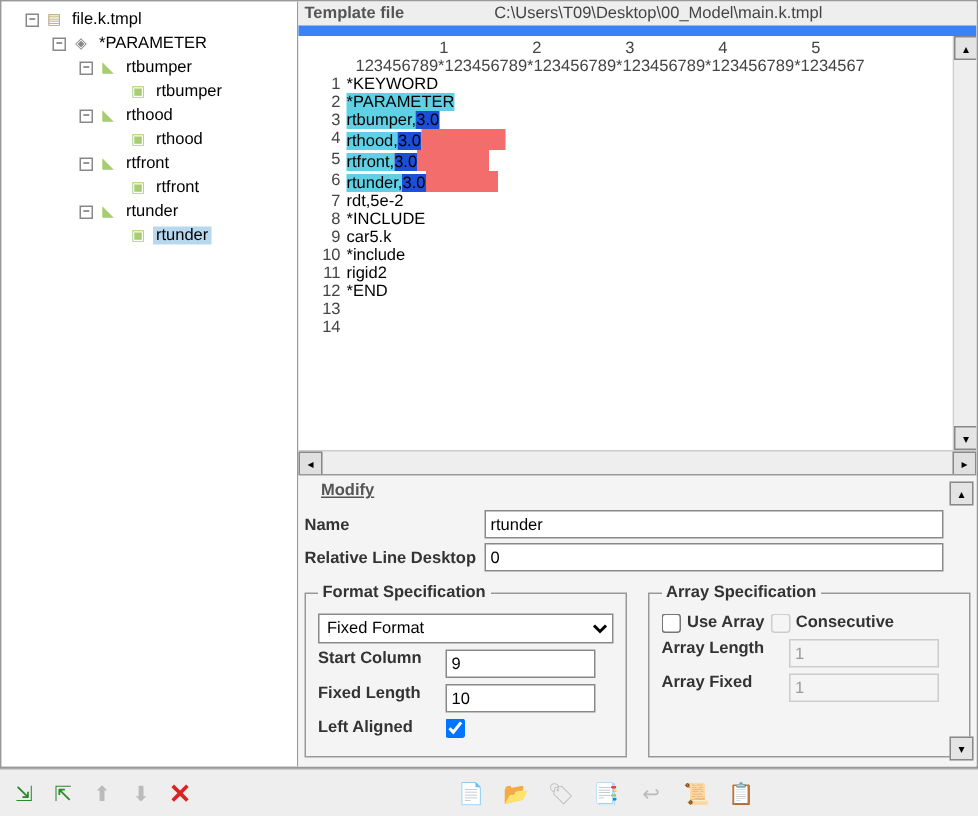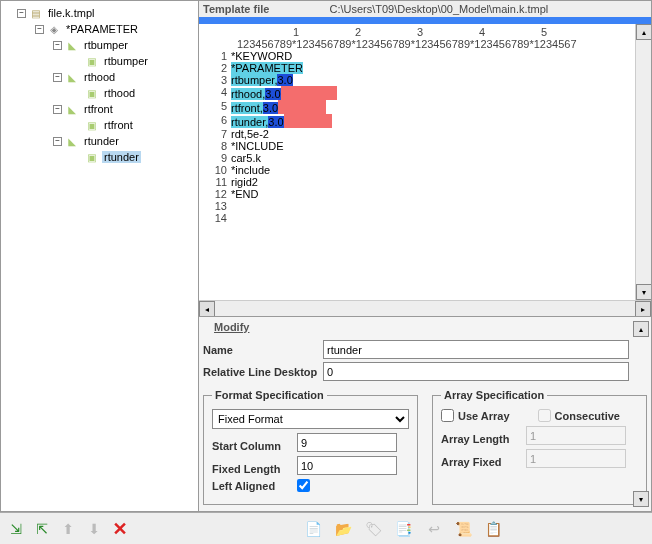--- a/index.html
+++ b/index.html
@@ -40,21 +40,21 @@
   .red-block { background:#f46d6d; display:inline-block; height:14px; vertical-align:bottom; }
 
   .modify-section { border-top:1px solid #999; background:#f4f4f4; padding:2px 4px 6px; position:relative; }
   .modify-title { font-weight:bold; color:#555; padding:2px 11px 4px;text-decoration:underline; }
   .form-row { display:flex; align-items:center; margin:3px 0;justify-content:center; }
   .form-row label { width:120px; font-weight:bold; color:#333; }
   .form-row input[type=text] { flex:1; border:1px solid #888; padding:2px 3px; background:#fff; font-size:11px; height:19px;}
   .two-col { display:flex; gap:14px; margin-top:8px; }
   fieldset { border:1px solid #999; padding:4px 8px 8px; flex:1; }
   legend { font-weight:bold; color:#333; padding:0 3px; }
-  .fs-row { display:flex; align-items:flex-end; margin:4px 0; }
+  .fs-row { display:flex; align-items:flex-start; margin:4px 0; }
   .fs-row label { width:85px; font-weight:bold; color:#333; font-size:11px;}
   .fs-row .short-input { width:100px; border:1px solid #888; padding:2px 3px; background:#fff; height:19px;}
   .fs-row .disabled { width:100px; border:1px solid #ccc; padding:2px 3px; background:#f4f4f4; color:#999; height:19px;}
   select.combo { width:100%; border:1px solid #888; background:#fff; padding:1px; height:20px;}
   .checkbox { margin-right:4px; }
   .grey-label { color:#999; }
   .modify-scroll { position:absolute; right:2px; top:4px; bottom:4px; width:16px; display:flex; flex-direction:column; justify-content:space-between;}
   .scroll-btn { width:16px;height:16px;border:1px solid #888;background:#e4e4e4;display:flex;align-items:center;justify-content:center;font-size:8px;}
 
   .bottom-toolbar { height:32px; background:#eee; border-top:1px solid #aaa; display:flex; align-items:center; padding:0 6px; }
@@ -258,21 +258,21 @@
           <div class="fs-row">
             <label>Left Aligned</label>
             <input type="checkbox" class="checkbox" checked="" style="">
           </div>
         </fieldset>
 
         <fieldset>
           <legend>Array Specification</legend>
           <div class="fs-row">
             <input type="checkbox" class="checkbox" style="">
-            <label style="width:auto;margin-right:28px;">Use Array</label>
+            <label style="width:auto;margin-right:4px;">Use Array</label>
             <input type="checkbox" class="checkbox" disabled="" style="">
             <label class="grey-label" style="width:auto;">Consecutive</label>
           </div>
           <div class="fs-row">
             <label class="grey-label">Array Length</label>
             <input class="disabled" type="text" disabled="" value="1" style="">
           </div>
           <div class="fs-row">
             <label class="grey-label">Array Fixed</label>
             <input class="disabled" type="text" disabled="" value="1" style="">

